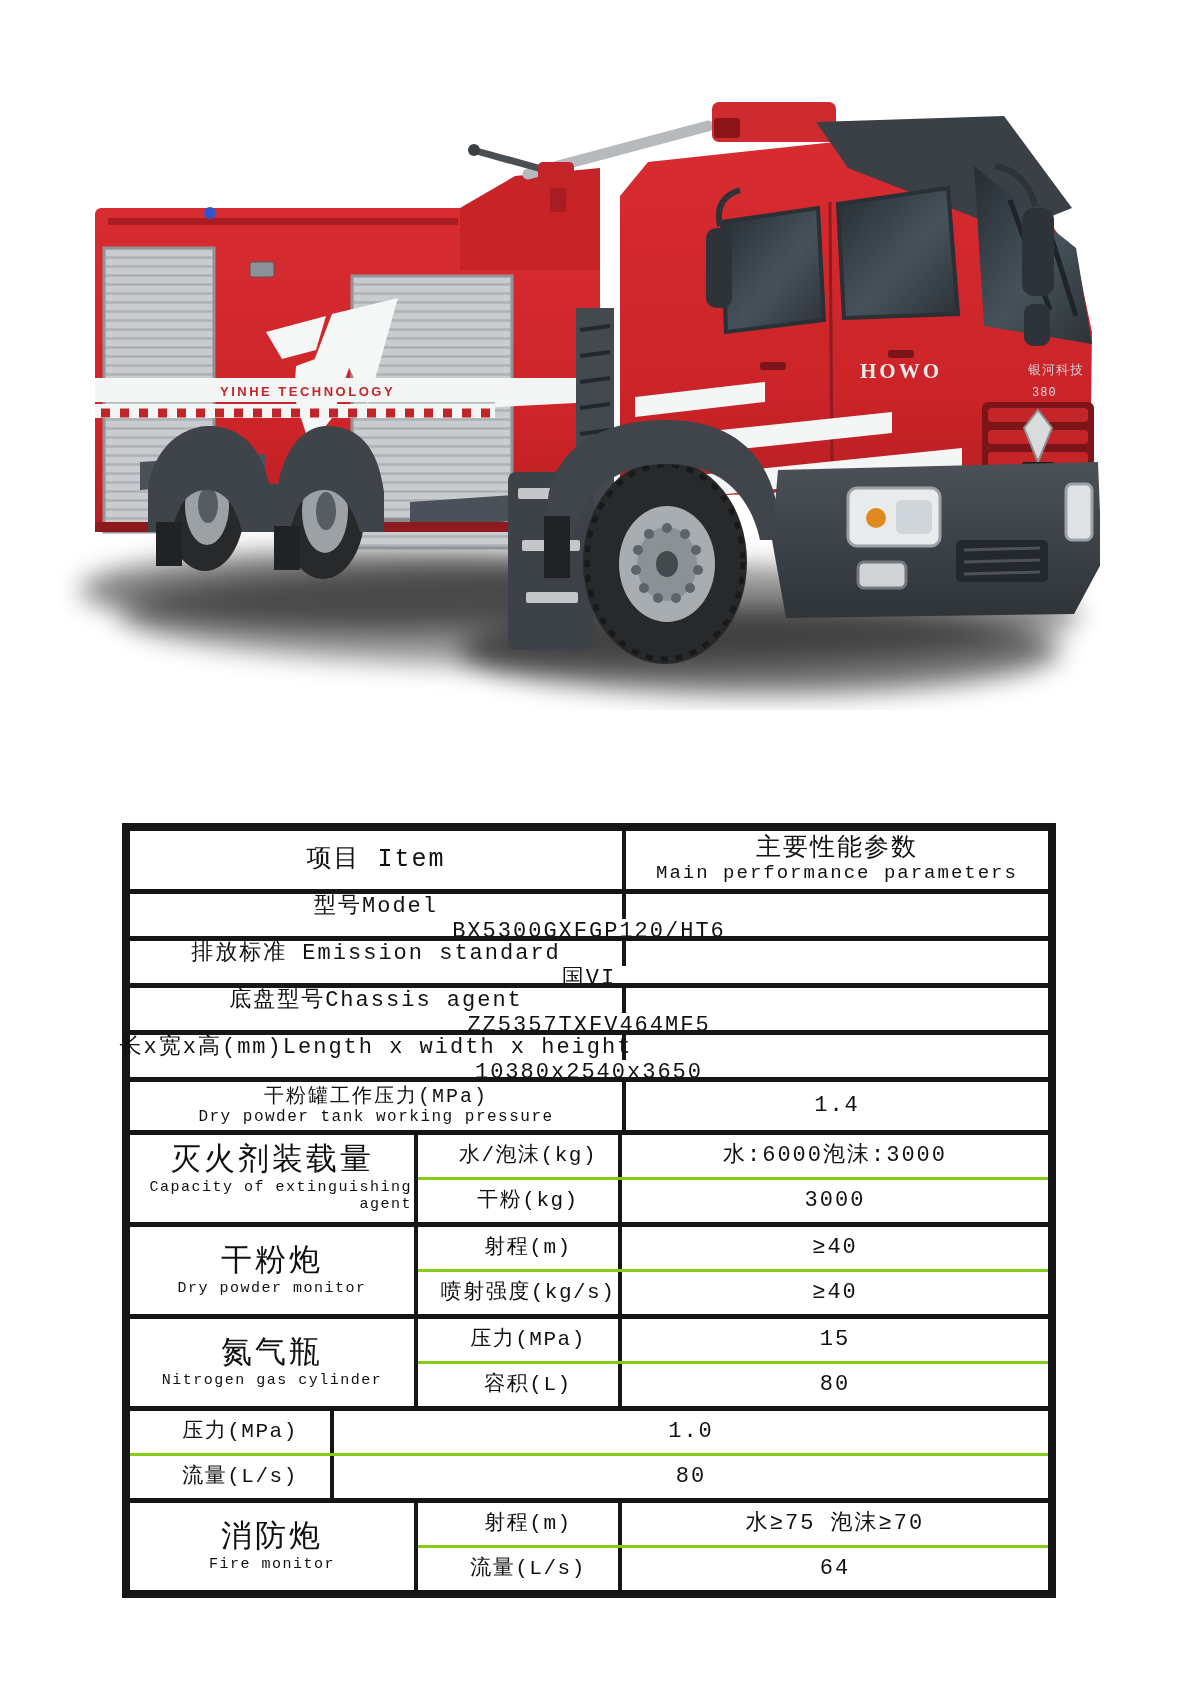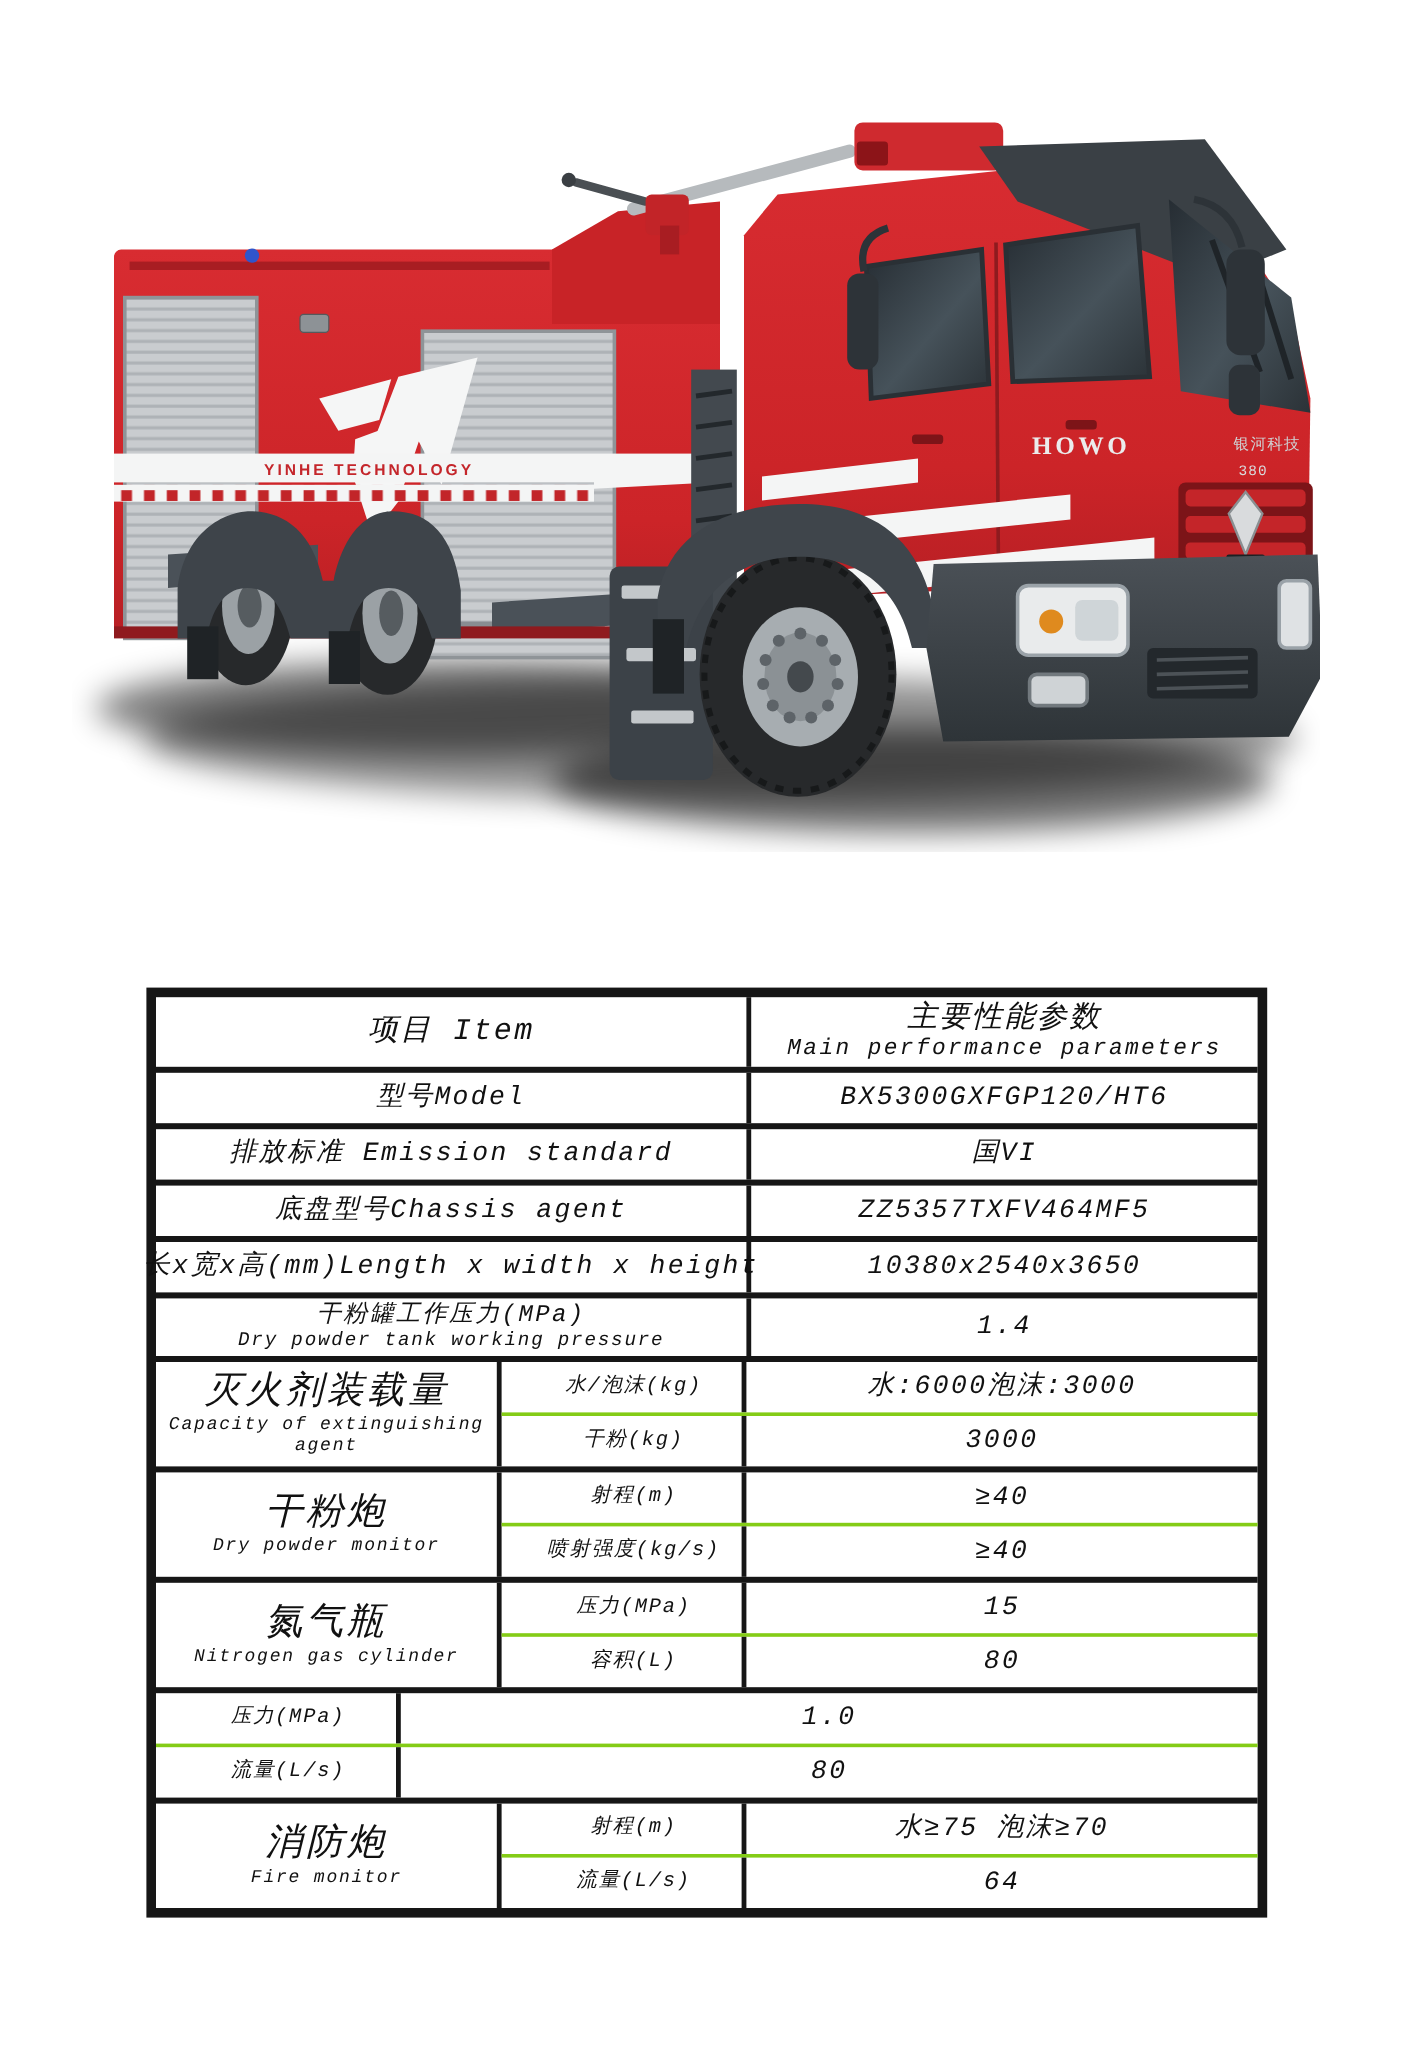--- a/index.html
+++ b/index.html
@@ -6,41 +6,41 @@
   .page{position:relative;width:1177px;height:1708px;background:#ffffff;overflow:hidden;
         font-family:"Liberation Mono","DejaVu Sans Mono",monospace;color:#111;}
   
   .truck-wrap{position:absolute;left:60px;top:70px;width:1040px;height:640px;}
   
   .spec-table{position:absolute;left:122px;top:823px;width:934px;background:#fff;
               border:8px solid #161616;display:flex;flex-direction:column;box-sizing:border-box;}
   .trow{display:flex;align-items:stretch;border-top:5px solid #161616;}
   .trow.first{border-top:none;}
   .cell{display:flex;flex-direction:column;align-items:center;justify-content:center;
-        text-align:center;box-sizing:border-box;line-height:1.15;font-style:italic;}
+        text-align:right;box-sizing:border-box;line-height:1.15;}
   .item-col{width:496px;border-right:4px solid #161616;}
   .val-col{flex:1;}
   .group-col{width:288px;border-right:4px solid #161616;}
   .sub-col{width:204px;border-right:4px solid #161616;}
   .sub-rows{flex:1;display:flex;flex-direction:column;}
   .sub-row{display:flex;flex:1;border-top:3px solid #84cc16;}
   .sub-row.first{border-top:none;}
   .h-header{height:58px;}
-  .h-row{height:42px;}
+  .h-row{height:42px;flex-direction:column;}
   .h-press{height:48px;}
   .h-group{height:87px;}
   .txt-cn-lg{font-size:25px;letter-spacing:2px;}
   .txt-en-md{font-size:19px;letter-spacing:2px;white-space:nowrap;}
   .txt-label{font-size:22px;letter-spacing:2px;white-space:nowrap;}
   .txt-value{font-size:22px;letter-spacing:2px;white-space:nowrap;}
   .txt-press-cn{font-size:20px;letter-spacing:2px;}
   .txt-press-en{font-size:16px;letter-spacing:1.5px;white-space:nowrap;}
   .txt-group-cn{font-size:31px;letter-spacing:3px;}
   .txt-group-en{font-size:15px;letter-spacing:1.5px;max-width:280px;}
-  .txt-sub{font-size:17px;letter-spacing:1.5px;white-space:nowrap;padding-left:20px;}
+  .txt-sub{font-size:21px;letter-spacing:1.5px;white-space:nowrap;padding-left:20px;}
 </style>
 </head>
 <body>
 
 <div class="page">
 
   <div class="truck-wrap">
   <svg width="1040" height="640" viewBox="0 0 1040 640" xmlns="http://www.w3.org/2000/svg">
     <defs>
       <linearGradient id="redBody" x1="0" y1="0" x2="0" y2="1">

